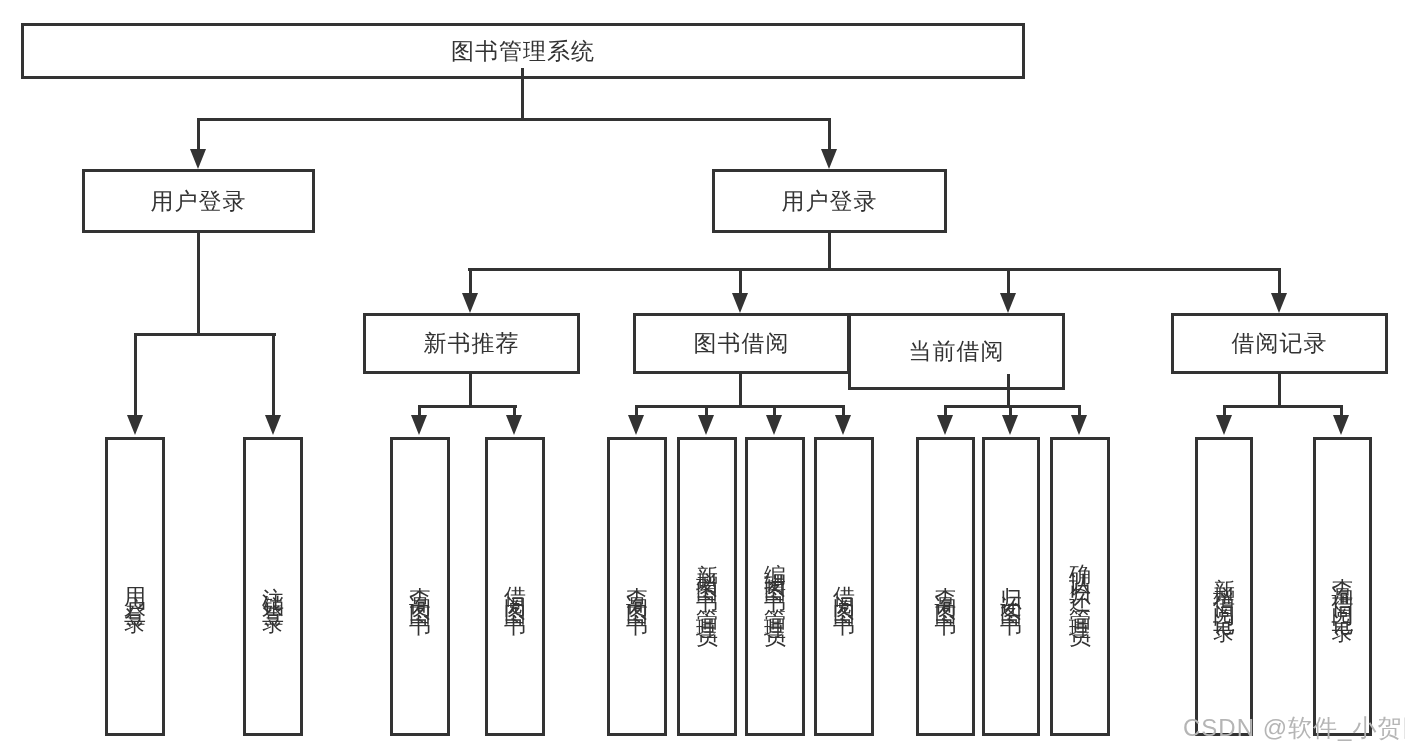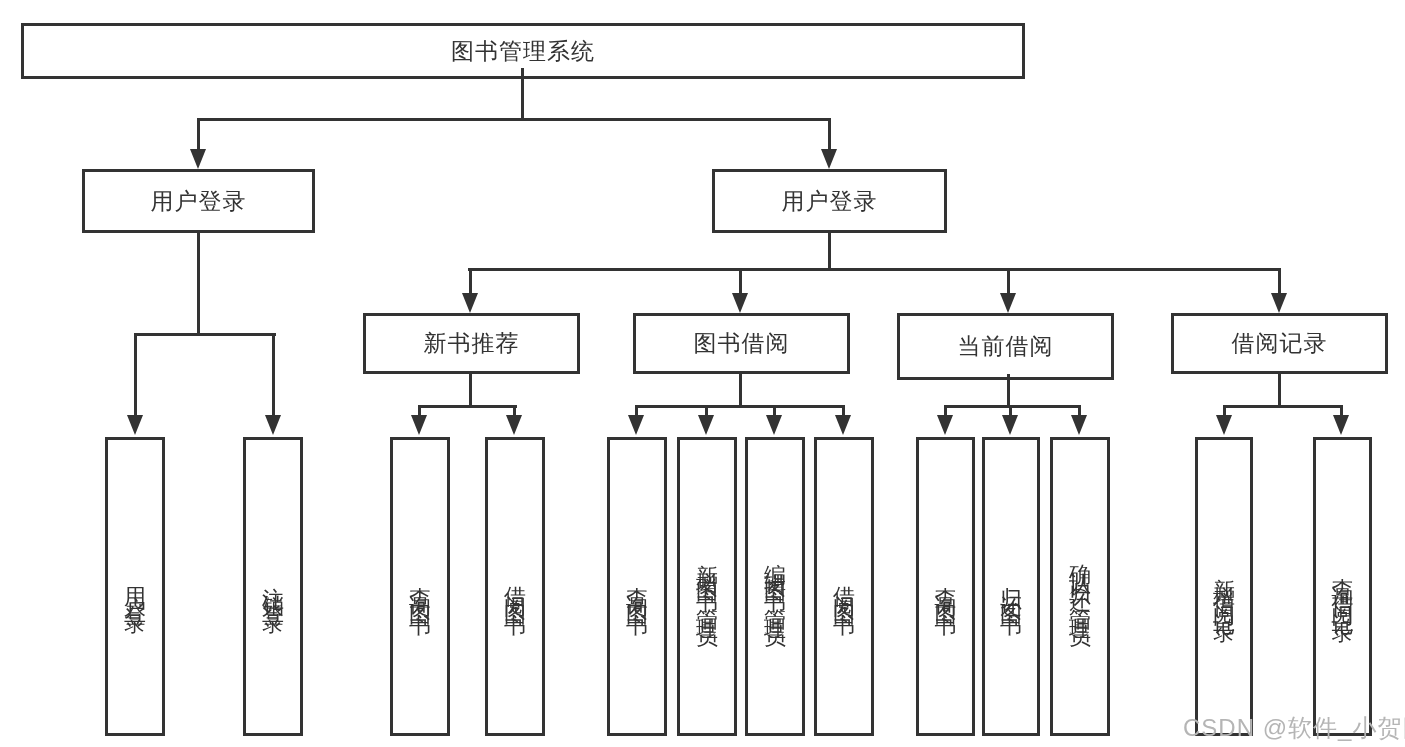--- a/index.html
+++ b/index.html
@@ -100,21 +100,21 @@
   <div class="arrow" style="left:1000px; top:293px"></div>
   <div class="vline" style="left:1278px; top:268px; height:27px"></div>
   <div class="arrow" style="left:1271px; top:293px"></div>
 
   <div class="box" style="left:633px; top:313px; width:217px; height:61px">
     <span>图书借阅</span>
   </div>
   <div class="box" style="left:363px; top:313px; width:217px; height:61px">
     <span>新书推荐</span>
   </div>
-  <div class="box" style="left:897px; top:313px; width:217px; height:67px">
+  <div class="box" style="left:848px; top:313px; width:217px; height:77px">
     <span>当前借阅</span>
   </div>
   <div class="box" style="left:1171px; top:313px; width:217px; height:61px">
     <span>借阅记录</span>
   </div>
 
   <div class="vline" style="left:469px; top:374px; height:33px"></div>
   <div class="hline" style="left:418px; top:405px; width:99px"></div>
   <div class="vline" style="left:418px; top:405px; height:12px"></div>
   <div class="arrow" style="left:411px; top:415px"></div>

